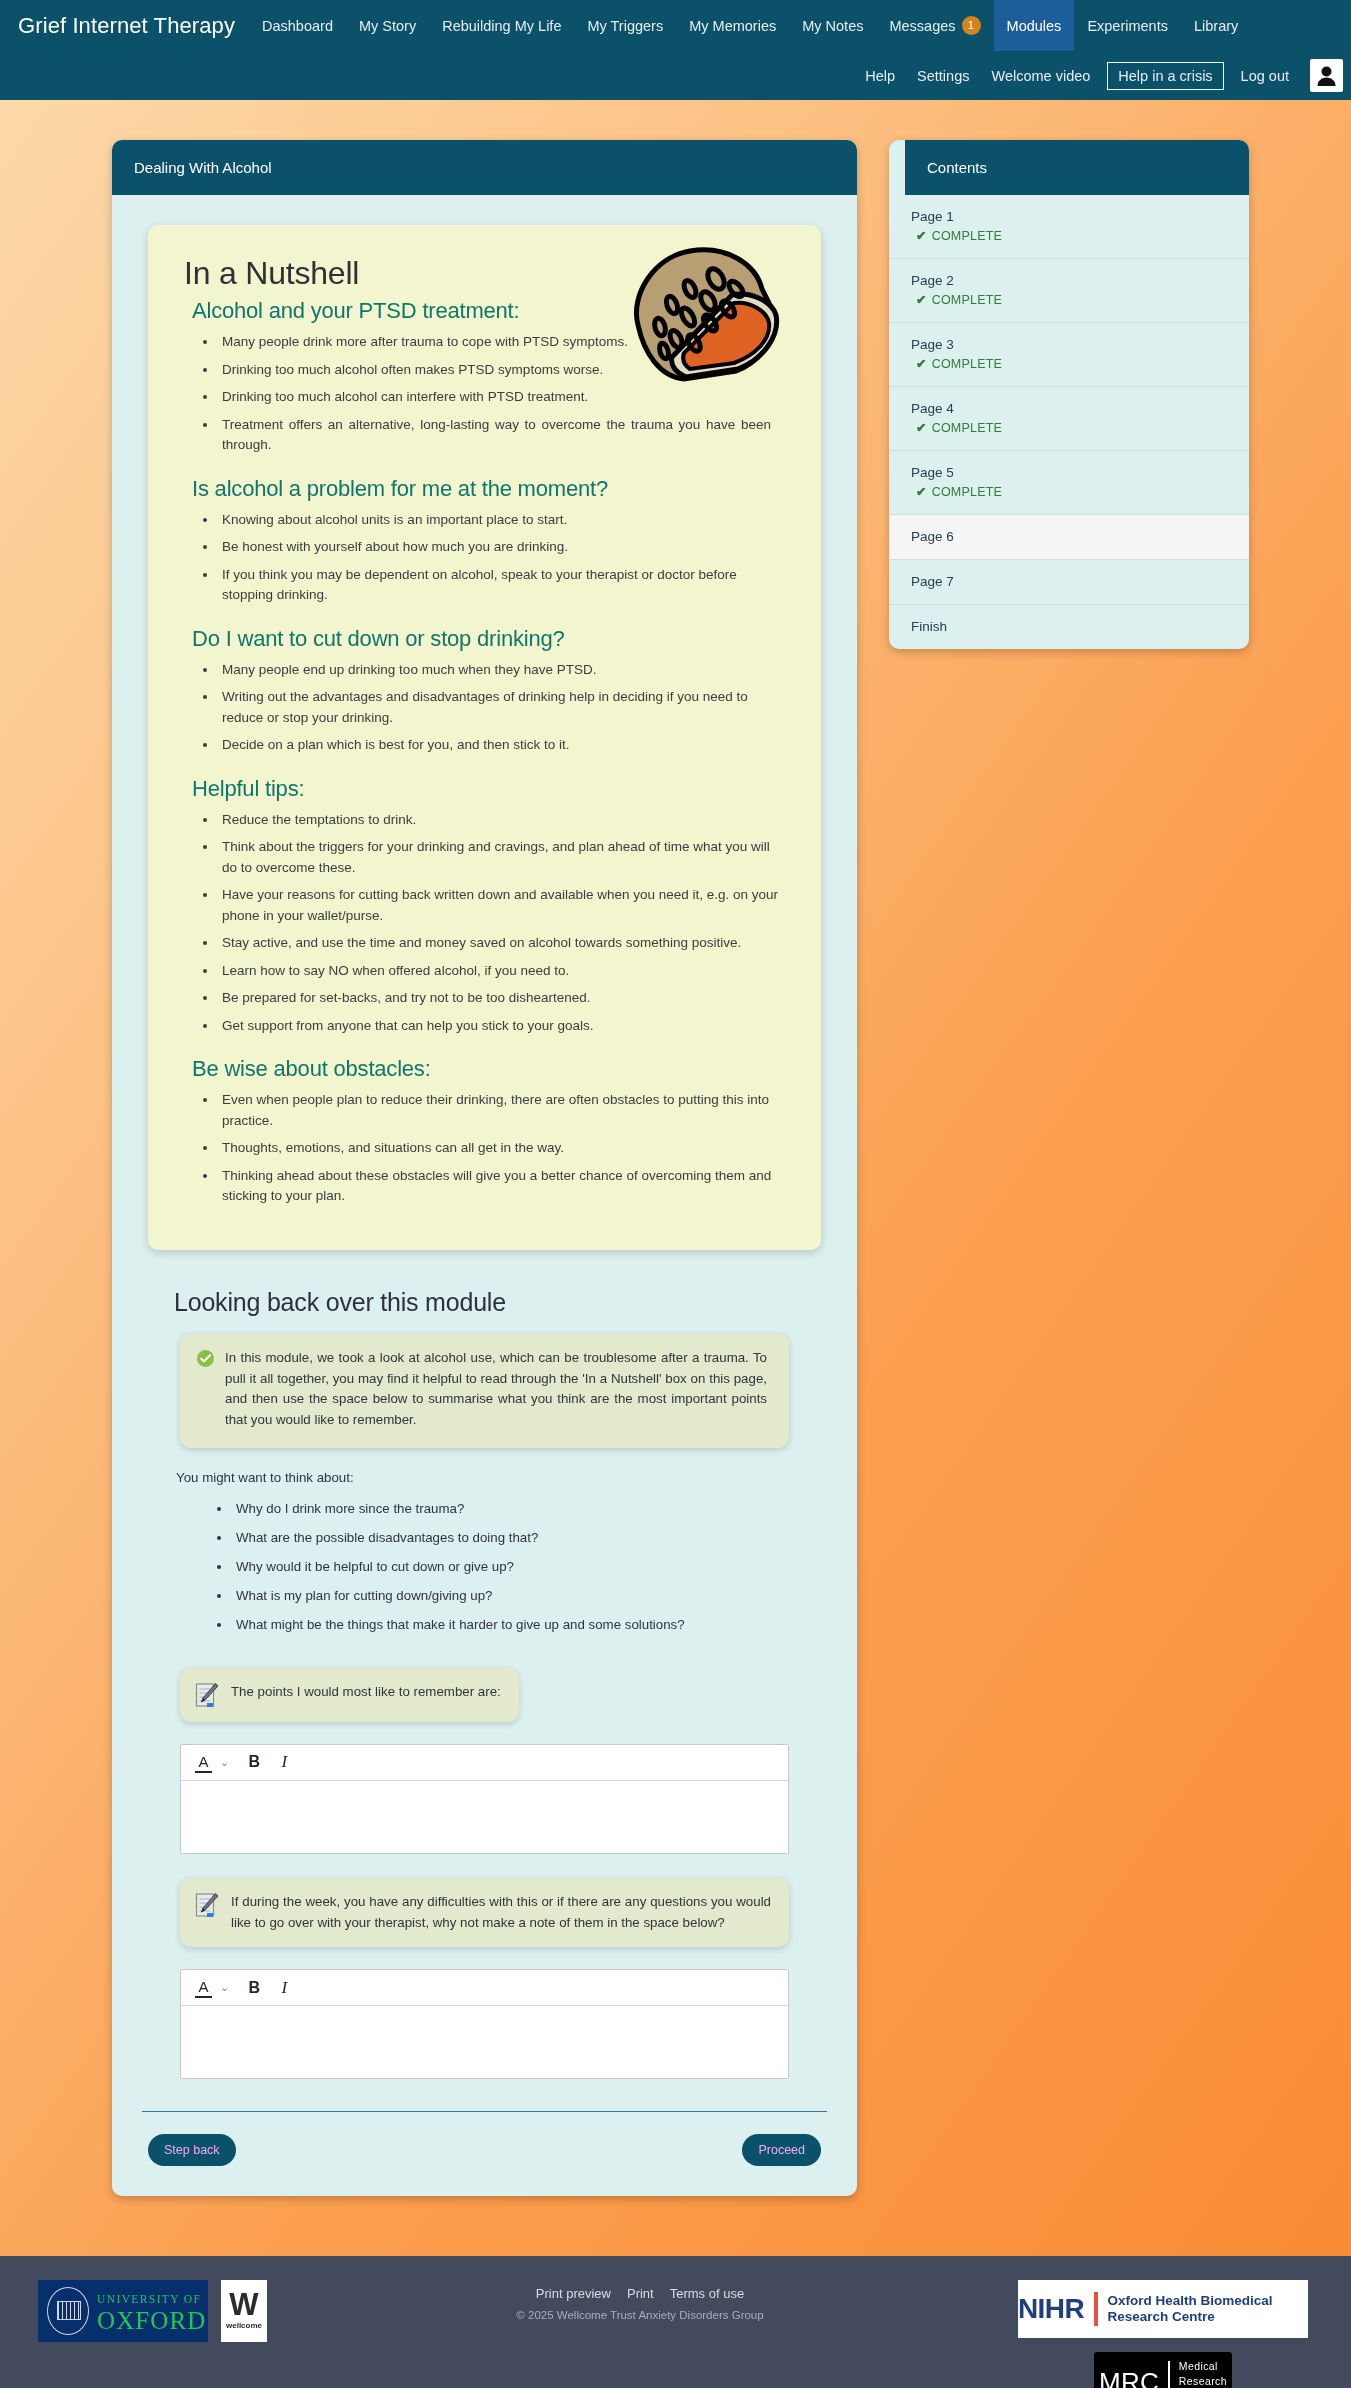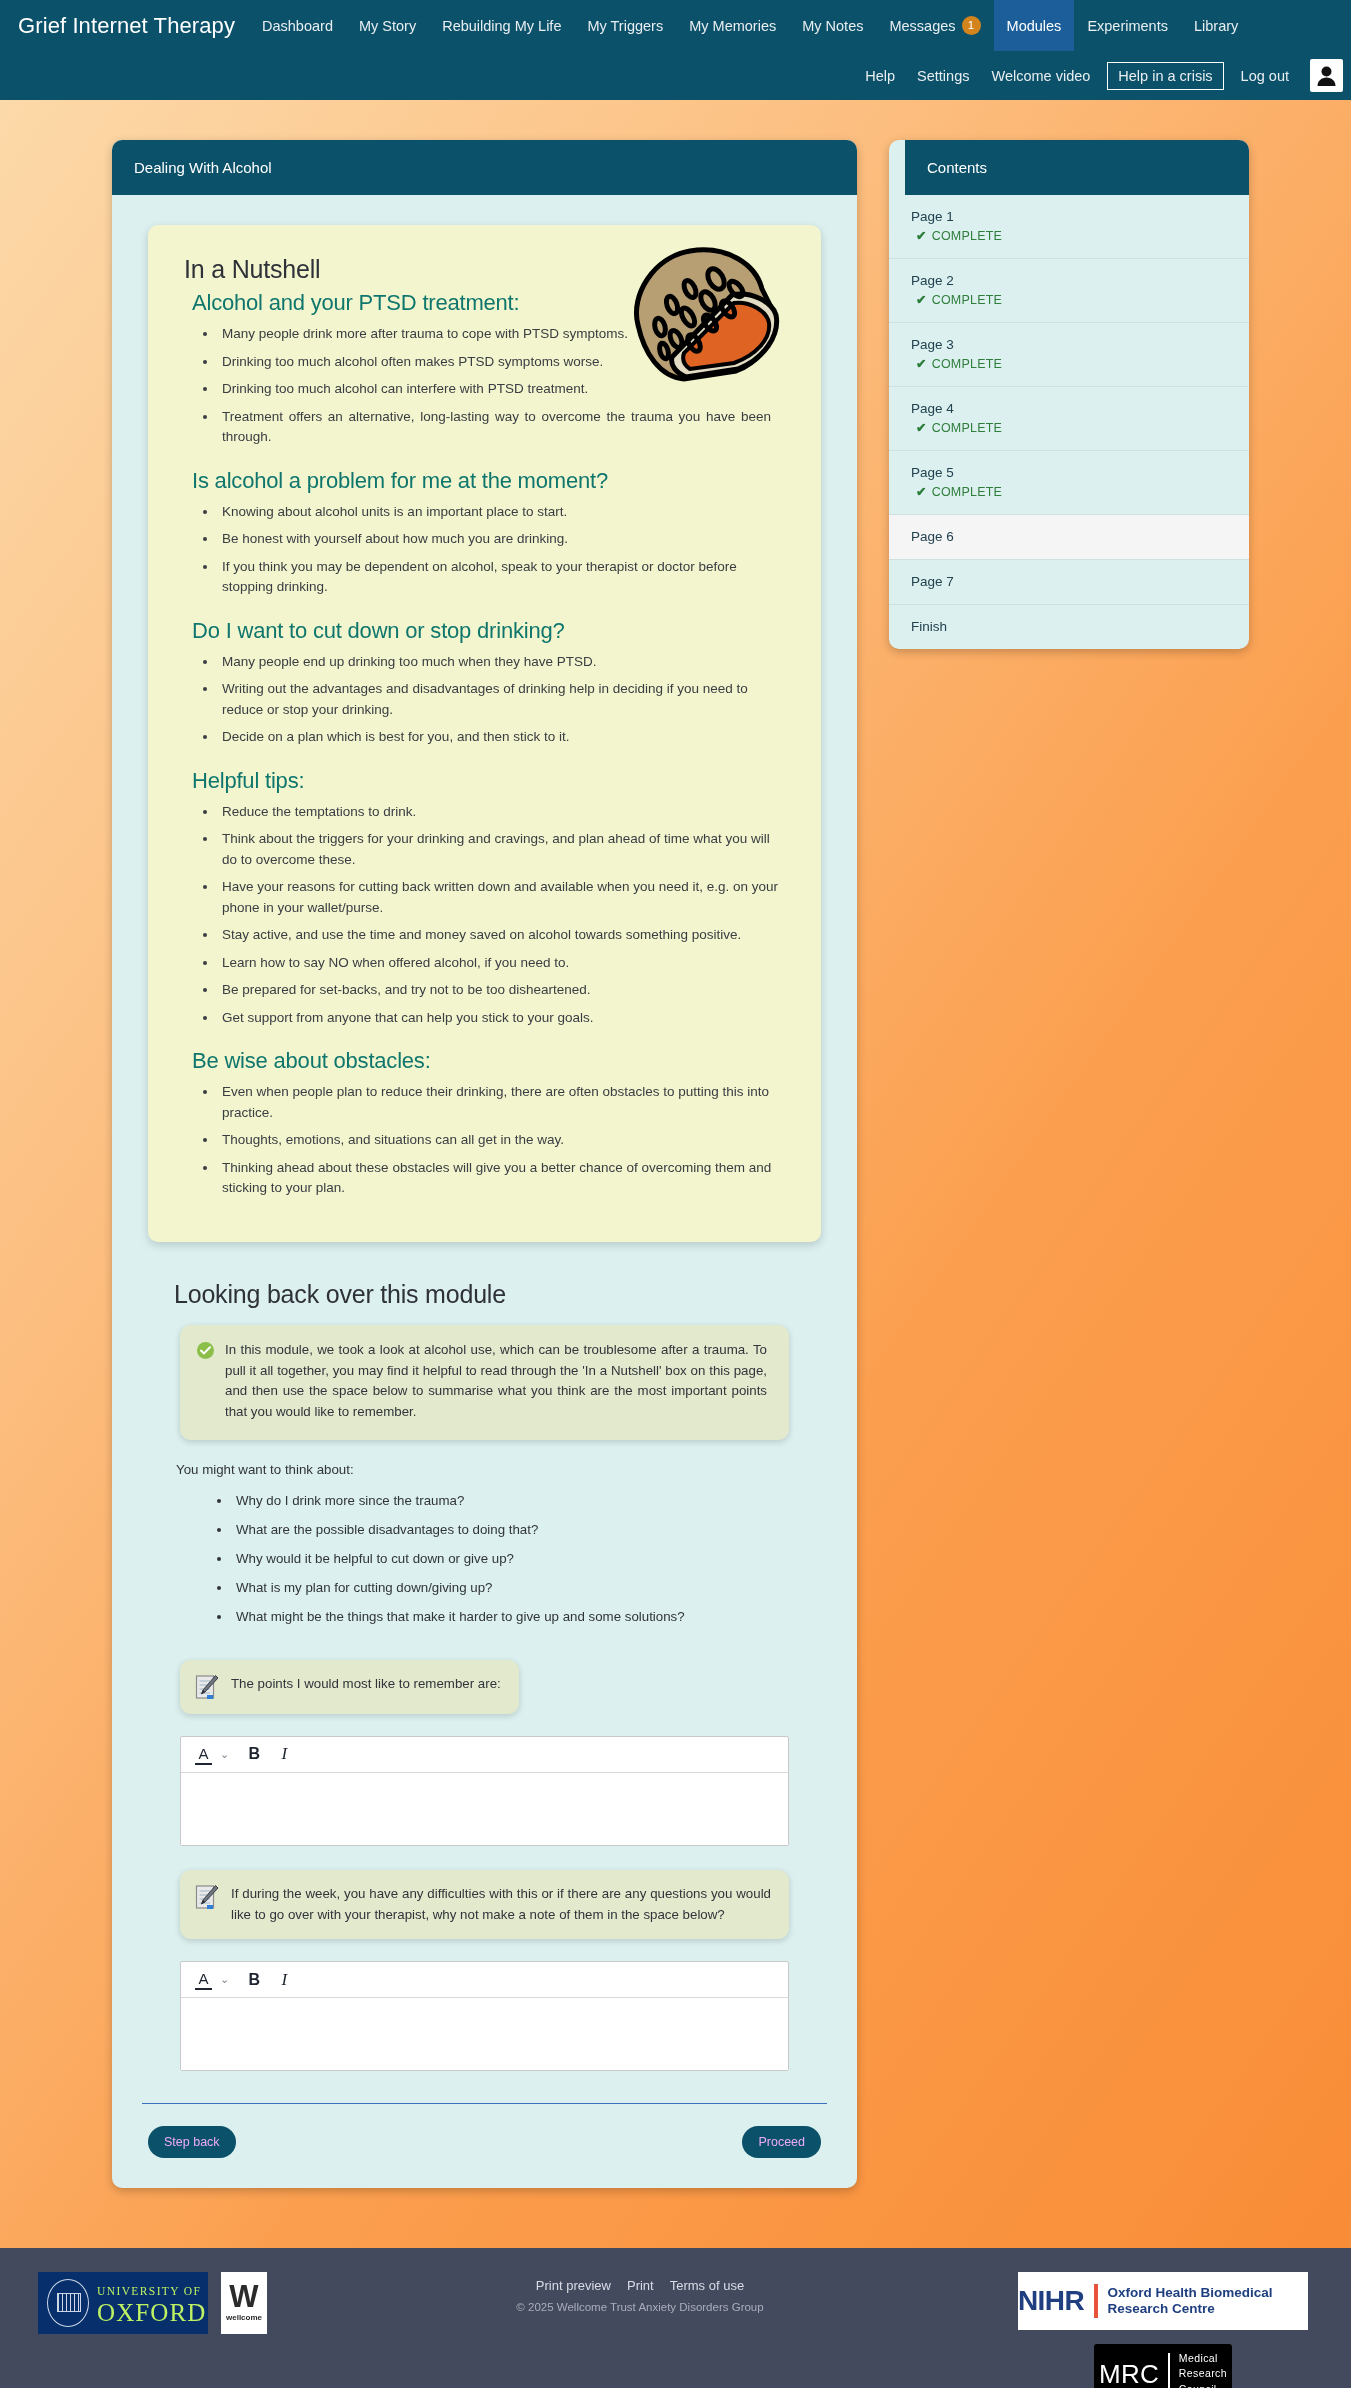--- a/index.html
+++ b/index.html
@@ -136,21 +136,21 @@
     margin: 0 6px;
   }
   .nut-img {
     position: absolute;
     top: 18px;
     right: 34px;
     width: 163px;
     height: 146px;
   }
   h1.nutshell-title {
-    font-size: 25px;
+    font-size: 32px;
     font-weight: 400;
     color: #2e3138;
     margin-bottom: 6px;
     letter-spacing: -.2px;
   }
   h2.section-h {
     font-size: 22px;
     font-weight: 400;
     color: #0f766e;
     margin: 20px 0 8px 8px;
@@ -338,21 +338,21 @@
     position: relative;
     flex: 0 0 auto;
   }
   .ox-crest:after {
     content:"";
     position:absolute; left:9px; top:13px;
     width:22px; height:17px;
     border:1.4px solid #cdd7e8;
     background: repeating-linear-gradient(90deg,#cdd7e8 0 1.5px,transparent 1.5px 4px);
   }
-  .ox-text { color: #bef264; line-height: 1; }
+  .ox-text { color: #22c55e; line-height: 1; }
   .ox-text .u { font-family:"Liberation Serif", serif; font-size: 11.5px; letter-spacing: 1.4px; }
   .ox-text .o { font-family:"Liberation Serif", serif; font-size: 25px; letter-spacing: 1.1px; display:block; margin-top:2px;}
   .wellcome-logo {
     background: #ffffff;
     width: 46px; height: 62px;
     display: flex; flex-direction: column;
     align-items: center; justify-content: center;
   }
   .wc-w { font-size: 31px; font-weight: bold; color: #2b2b2b; line-height: .85; font-family:"Liberation Sans", sans-serif;}
   .wc-t { font-size: 8px; font-weight: bold; color: #2b2b2b; margin-top: 3px; }

